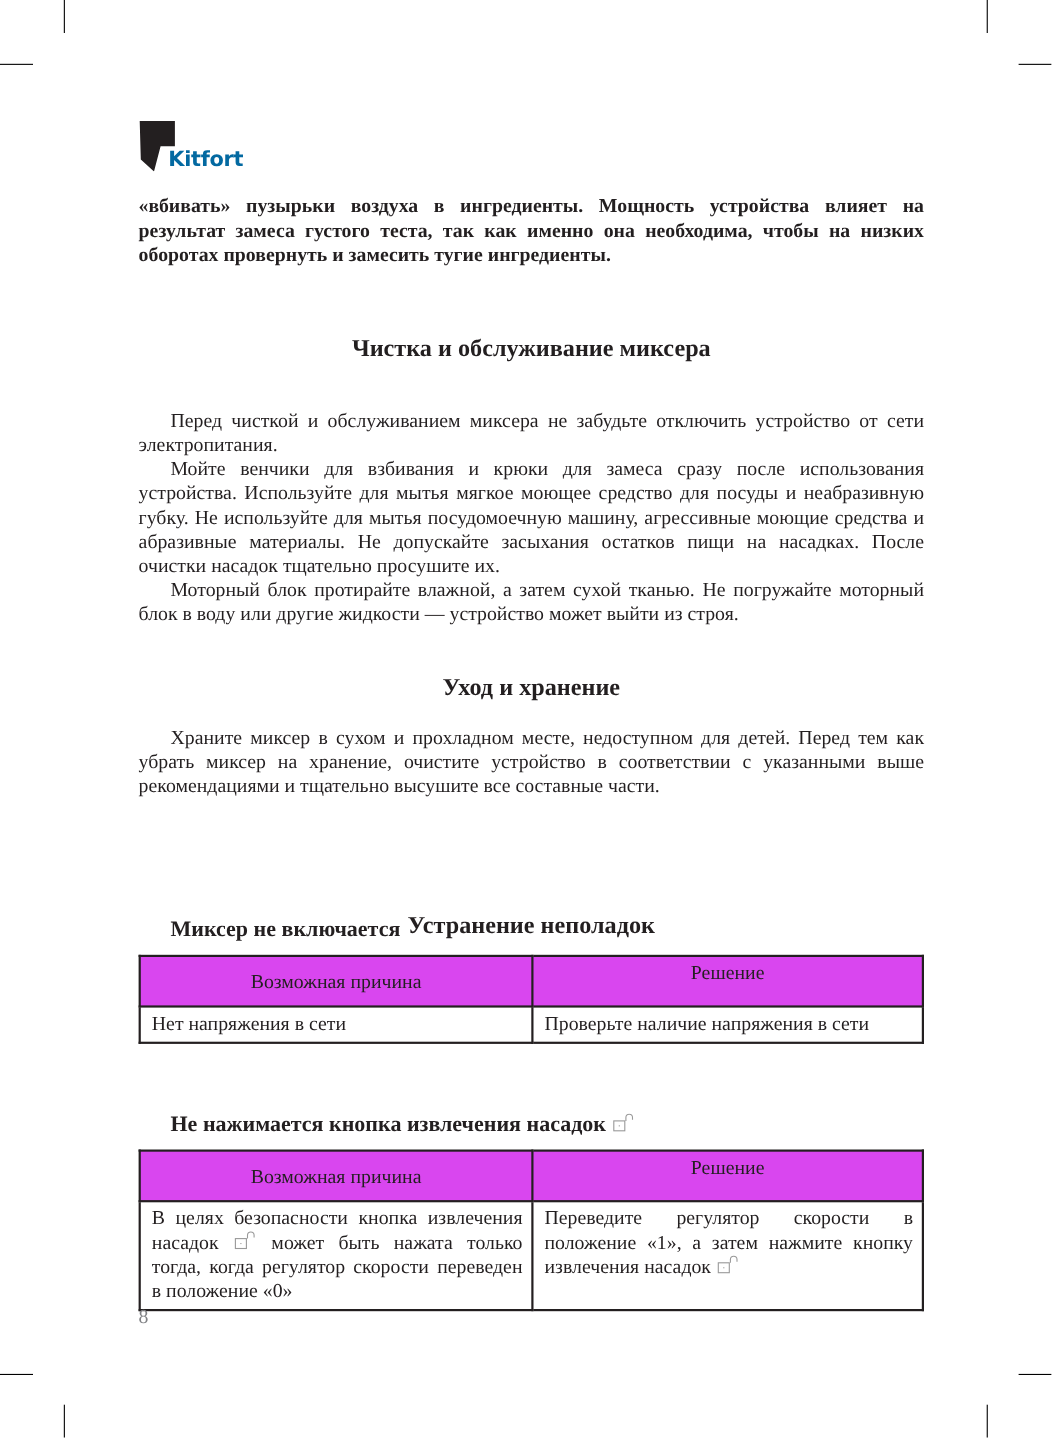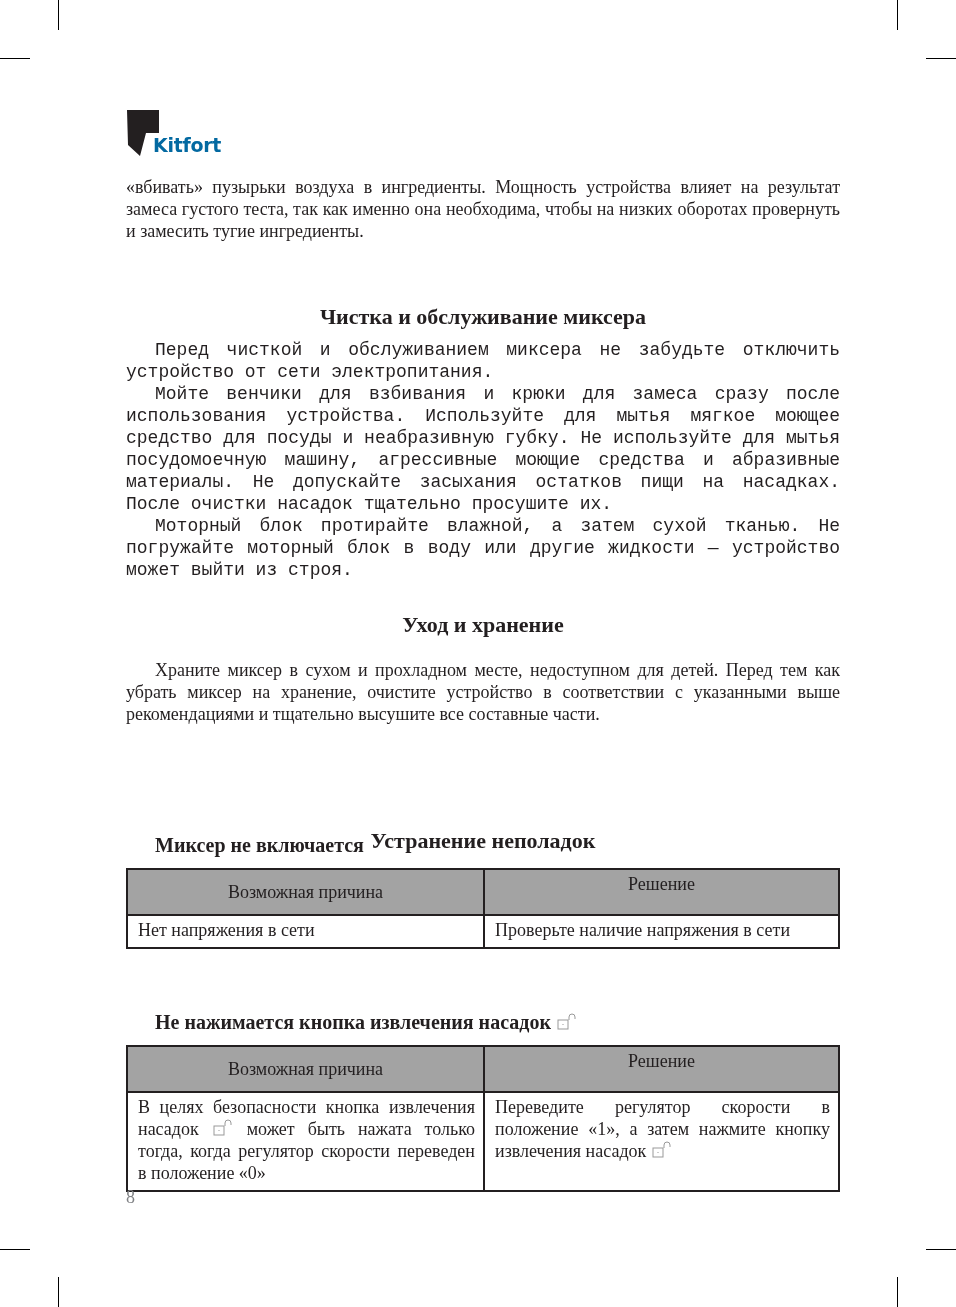--- a/index.html
+++ b/index.html
@@ -34,21 +34,21 @@
   }
 
   table.trouble {
     border-collapse: collapse; width: 714px; table-layout: fixed;
     font-size: 18px; line-height: 22px;
   }
   table.trouble th, table.trouble td {
     border: 2px solid #231f20; vertical-align: top;
   }
   table.trouble th {
-    background: #a3a3a3; font-weight: normal; height: 36px; padding: 4px 10px;
+    background: #d946ef; font-weight: normal; height: 36px; padding: 4px 10px;
     text-align: center; vertical-align: middle;
   }
   table.trouble th.c2 { vertical-align: top; padding-top: 3px; }
   table.trouble td { padding: 3px 8px 6px 10px; text-align: justify; text-align-last: left; }
   col.c1 { width: 357px; }
 
   .lock-icon { display: inline-block; width: 22px; height: 18px; vertical-align: -2px; }
 
   .page-num {
     position: absolute; left: 126px; top: 1187px; font-size: 18px; color: #808285;
@@ -66,28 +66,28 @@
 <div class="crop h" style="left:926px; top:1249px;"></div>
 <div class="crop v" style="left:897px; top:1277px;"></div>
 
 <div class="logo">
   <svg width="34" height="46" viewBox="0 0 34 46">
     <path d="M1 0 H33 V23 H20 L14 46 L2 35 Z" fill="#231f20"></path>
   </svg>
   <span class="logo-text">Kitfort</span>
 </div>
 
-<div class="content" style="top:176px;">
+<div class="content" style="top:176px;font-weight:bold;">
   <p class="para">«вбивать» пузырьки воздуха в ингредиенты. Мощность устройства влияет на результат замеса густого теста, так как именно она необходима, чтобы на низких оборотах провернуть и замесить тугие ингредиенты.</p>
 </div>
 
 <div class="content" style="top:304px;">
   <h2 class="section">Чистка и обслуживание миксера</h2>
 </div>
-<div class="content" style="top:339px;font-family:Liberation Mono, monospace;">
+<div class="content" style="top:371px;">
   <p class="para indent">Перед чисткой и обслуживанием миксера не забудьте отключить устройство от сети электропитания.</p>
   <p class="para indent">Мойте венчики для взбивания и крюки для замеса сразу после использования устройства. Используйте для мытья мягкое моющее средство для посуды и неабразивную губку. Не используйте для мытья посудомоечную машину, агрессивные моющие средства и абразивные материалы. Не допускайте засыхания остатков пищи на насадках. После очистки насадок тщательно просушите их.</p>
   <p class="para indent">Моторный блок протирайте влажной, а затем сухой тканью. Не погружайте моторный блок в воду или другие жидкости — устройство может выйти из строя.</p>
 </div>
 
 <div class="content" style="top:612px;">
   <h2 class="section">Уход и хранение</h2>
 </div>
 <div class="content" style="top:659px;">
   <p class="para indent">Храните миксер в сухом и прохладном месте, недоступном для детей. Перед тем как убрать миксер на хранение, очистите устройство в соответствии с указанными выше рекомендациями и тщательно высушите все составные части.</p>

